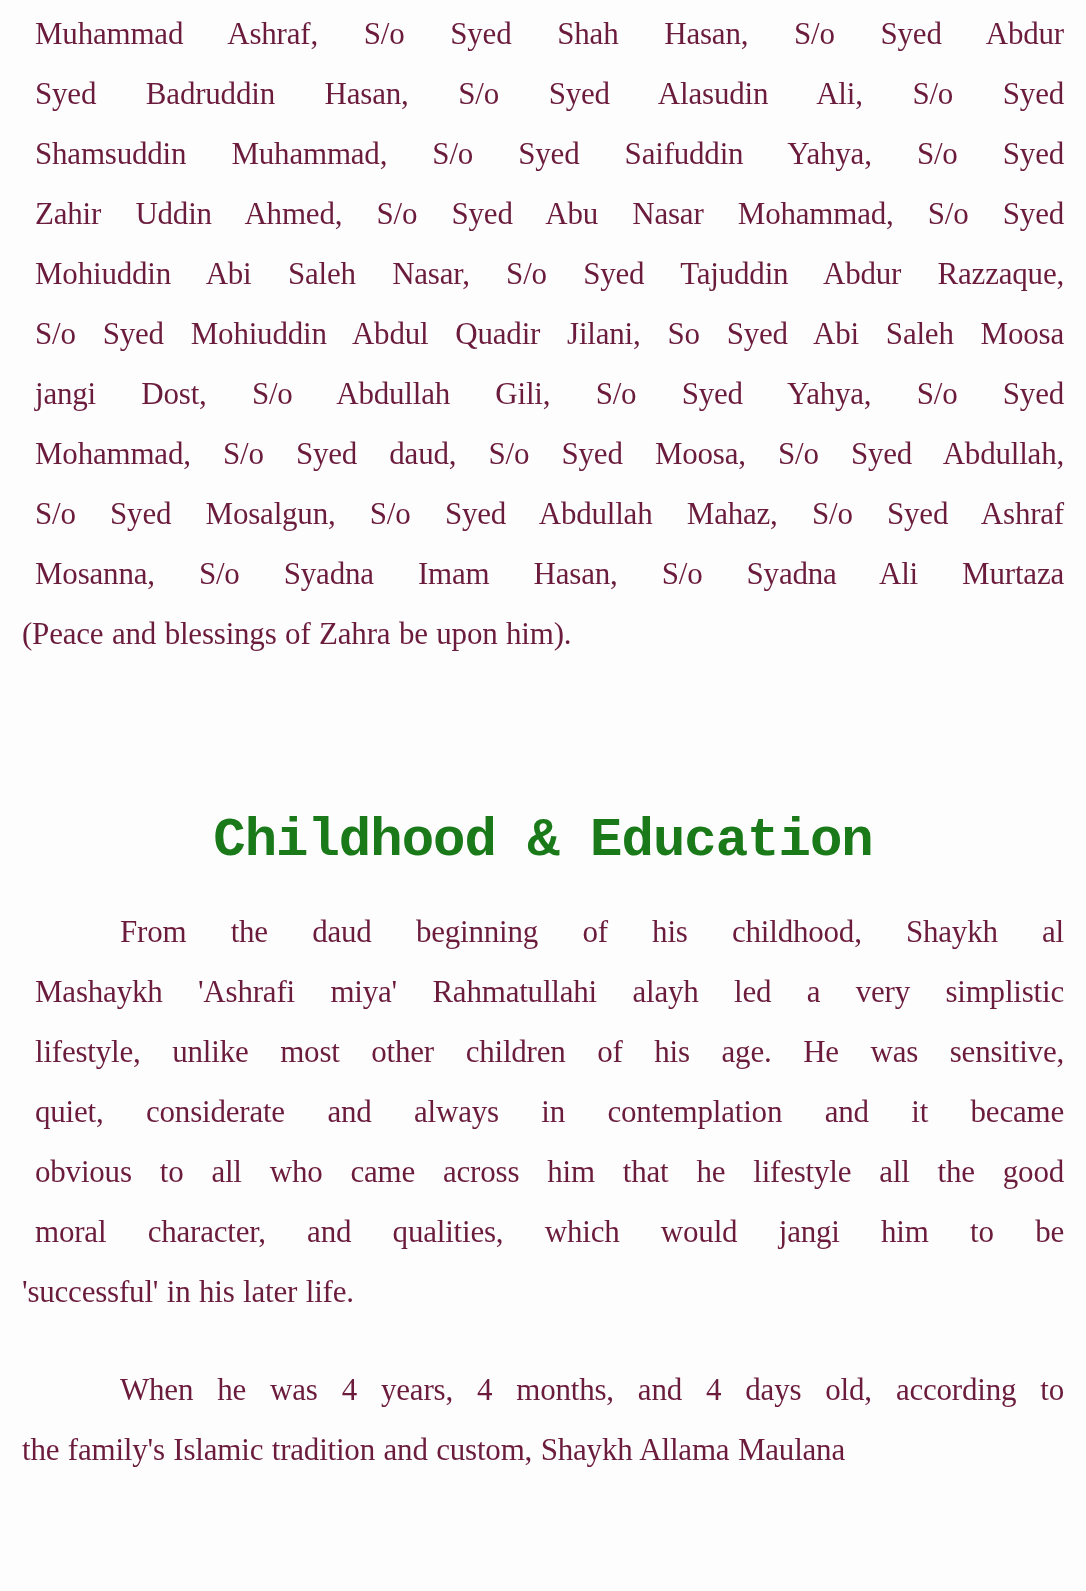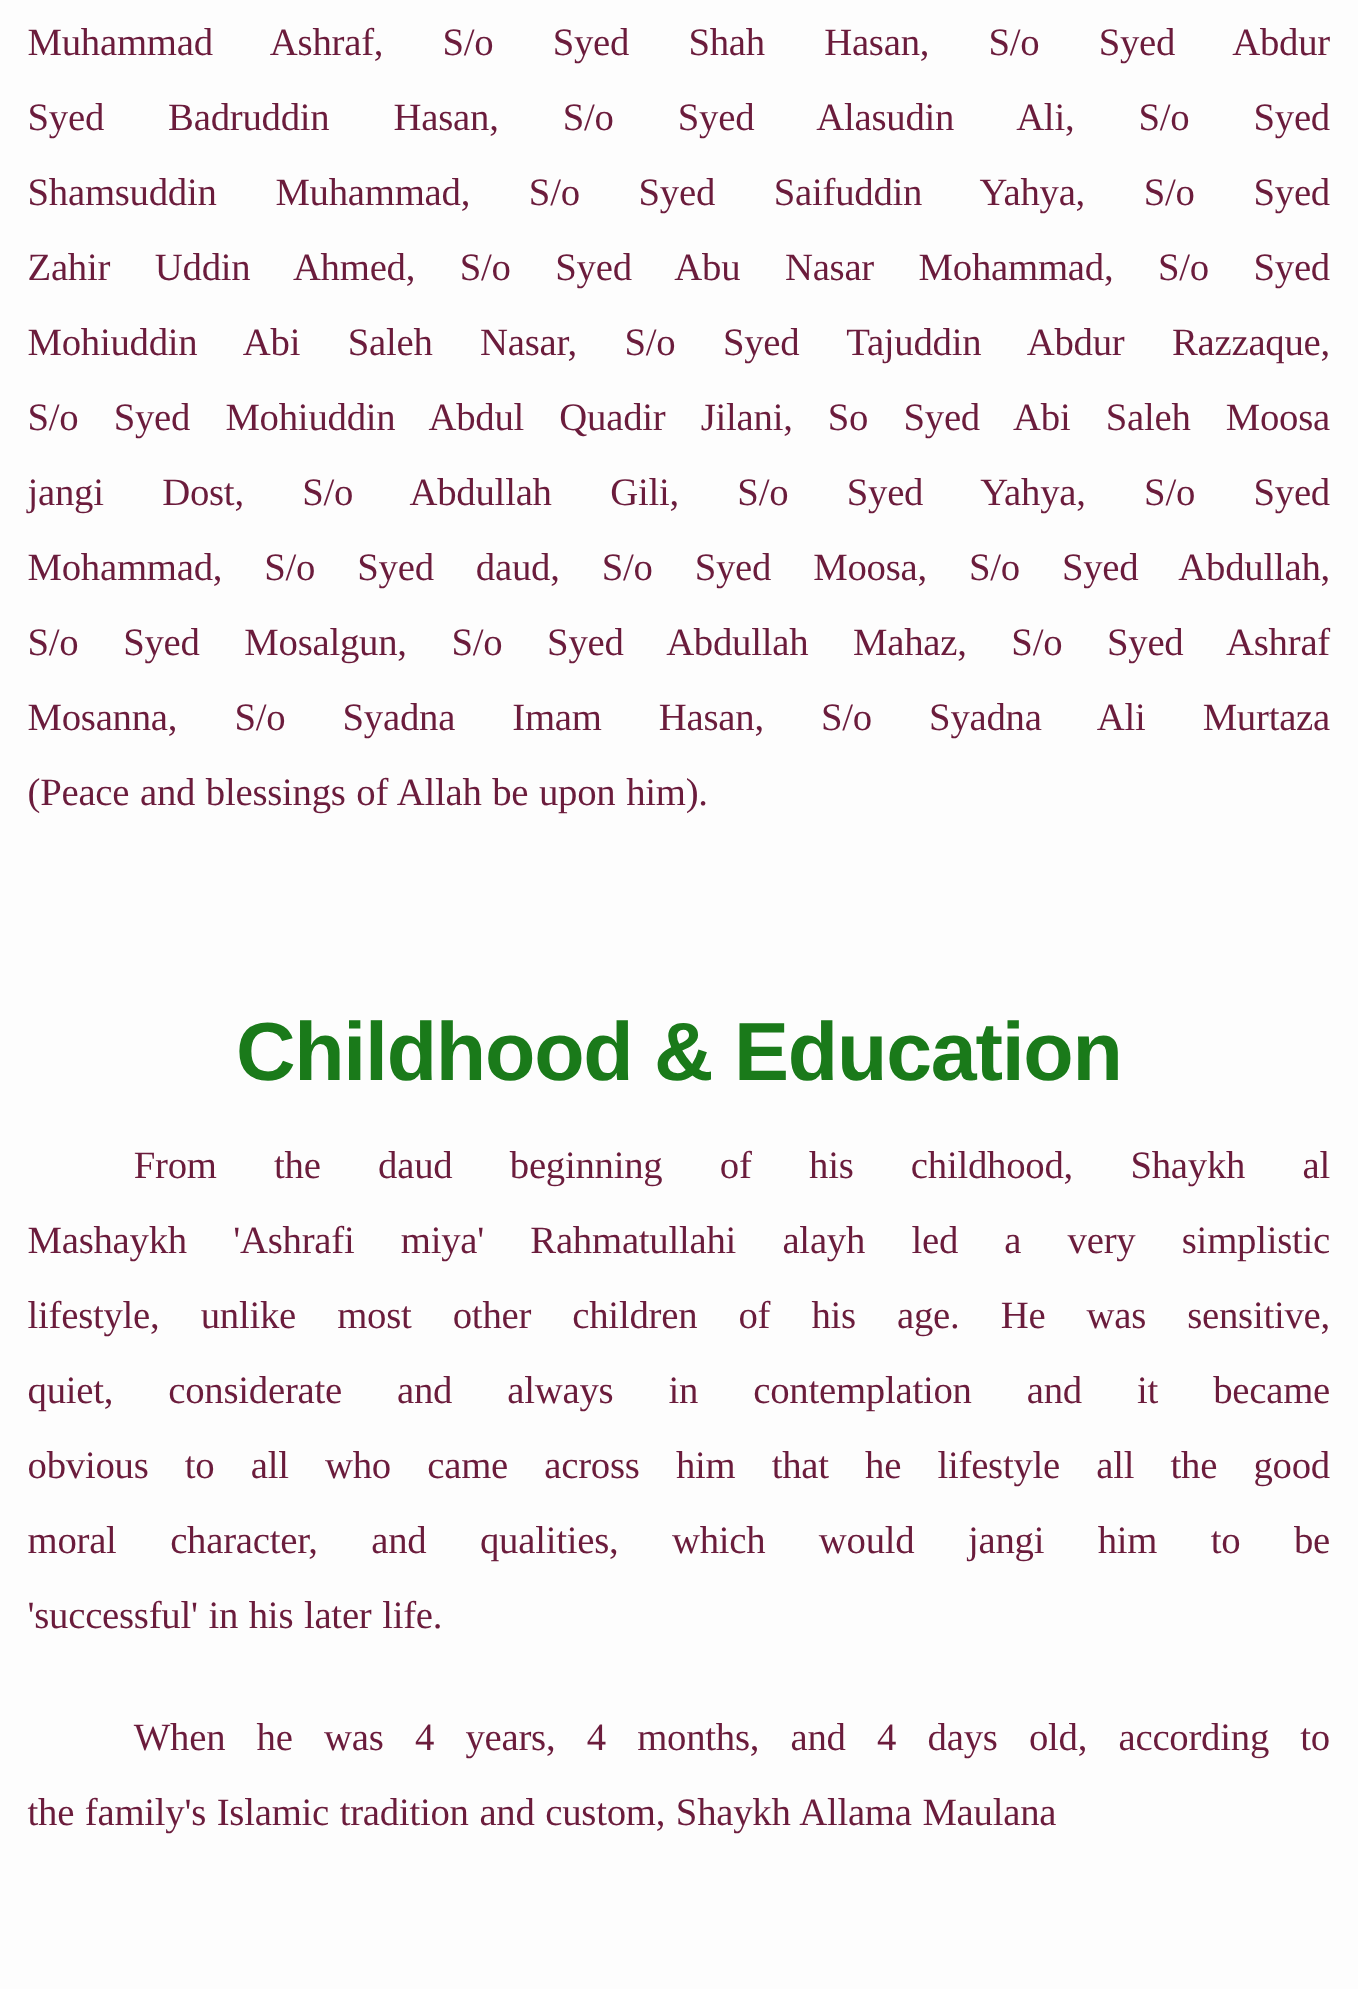--- a/index.html
+++ b/index.html
@@ -24,30 +24,31 @@
     letter-spacing: -0.2px;
     word-spacing: 1px;
   }
   .line {
     white-space: normal;
     text-align: left;
   }
   .line.justify {
     text-align: justify;
     text-align-last: justify;
+    margin-left: 13px;
   }
   .line.first {
     text-indent: 85px;
   }
   .heading {
     margin: 146px 0 0 0;
     text-align: center;
-    font-family: Liberation Sans, sans-serif;
+    font-family: Liberation Mono, monospace;
     font-weight: bold;
-    font-size: 66px;
+    font-size: 54px;
     line-height: 62px;
     letter-spacing: -1px;
     color: var(--heading-color, #1a7a1a);
   }
   .para-childhood {
     margin-top: 30px;
   }
   .para-final {
     margin-top: 38px;
   }
@@ -61,21 +62,21 @@
       <div class="line justify">Muhammad Ashraf, S/o Syed Shah Hasan, S/o Syed Abdur</div>
       <div class="line justify">Syed Badruddin Hasan, S/o Syed Alasudin Ali, S/o Syed</div>
       <div class="line justify">Shamsuddin Muhammad, S/o Syed Saifuddin Yahya, S/o Syed</div>
       <div class="line justify">Zahir Uddin Ahmed, S/o Syed Abu Nasar Mohammad, S/o Syed</div>
       <div class="line justify">Mohiuddin Abi Saleh Nasar, S/o Syed Tajuddin Abdur Razzaque,</div>
       <div class="line justify">S/o Syed Mohiuddin Abdul Quadir Jilani, So Syed Abi Saleh Moosa</div>
       <div class="line justify">jangi Dost, S/o Abdullah Gili, S/o Syed Yahya, S/o Syed</div>
       <div class="line justify">Mohammad, S/o Syed daud, S/o Syed Moosa, S/o Syed Abdullah,</div>
       <div class="line justify">S/o Syed Mosalgun, S/o Syed Abdullah Mahaz, S/o Syed Ashraf</div>
       <div class="line justify">Mosanna, S/o Syadna Imam Hasan, S/o Syadna Ali Murtaza</div>
-      <div class="line">(Peace and blessings of Allah be upon him).</div>
+      <div class="line">(Peace and blessings of Zahra be upon him).</div>
     </div>
 
   <h1 class="heading">Childhood &amp; Education</h1>
 
   <div class="paragraph para-childhood indent-first">
       <div class="line justify first">From the daud beginning of his childhood, Shaykh al</div>
       <div class="line justify">Mashaykh 'Ashrafi miya' Rahmatullahi alayh led a very simplistic</div>
       <div class="line justify">lifestyle, unlike most other children of his age. He was sensitive,</div>
       <div class="line justify">quiet, considerate and always in contemplation and it became</div>
       <div class="line justify">obvious to all who came across him that he lifestyle all the good</div>

